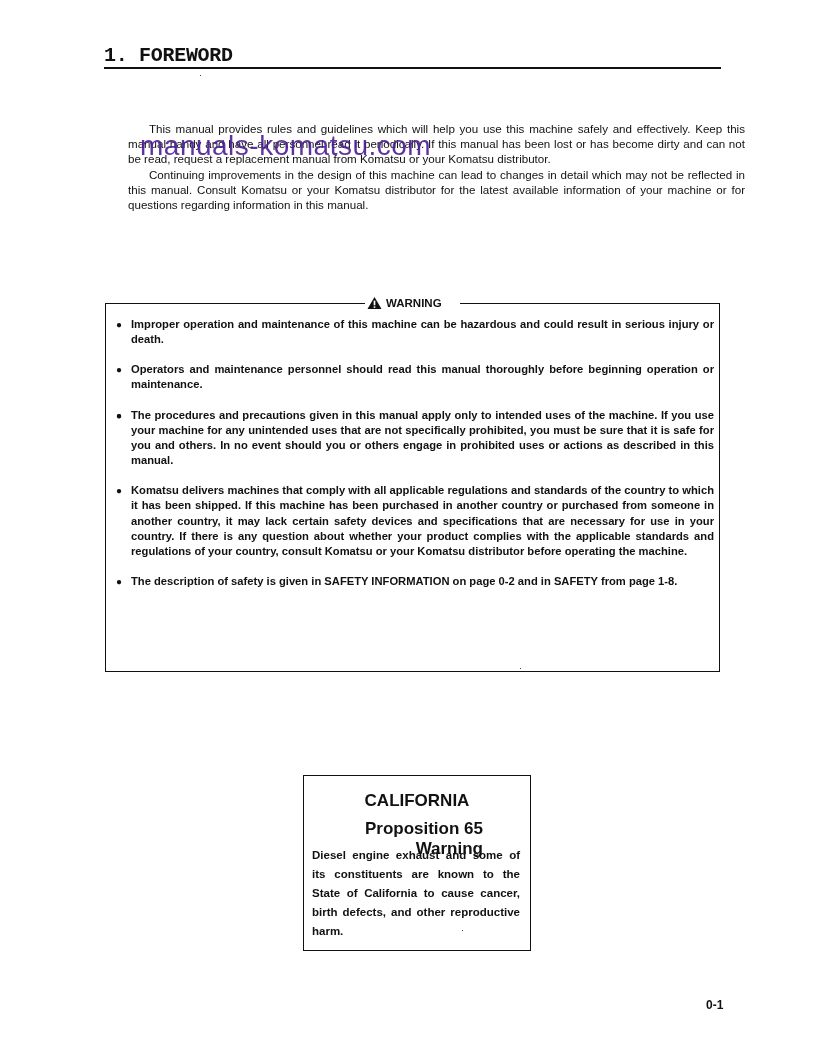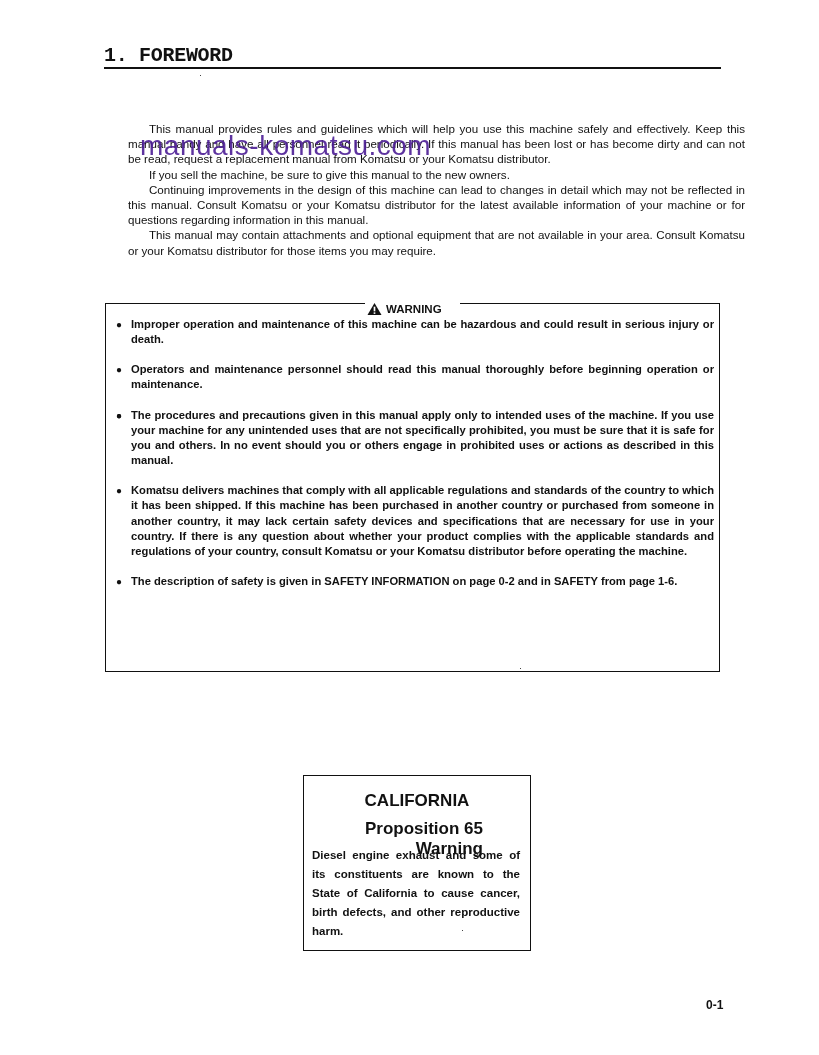--- a/index.html
+++ b/index.html
@@ -34,21 +34,21 @@
     }
     .warn-top-left {
       position: absolute; left: 105px; top: 303px; width: 260px; border-top: 1.5px solid #111;
     }
     .warn-top-right {
       position: absolute; left: 460px; top: 303px; width: 260px; border-top: 1.5px solid #111;
     }
     .warn-head {
       position: absolute; left: 367px; top: 295px; width: 92px; height: 16px;
       display: flex; align-items: center; gap: 4px;
-      font-size: 11.5px; font-weight: bold; margin-top: 6px;
+      font-size: 11.5px; font-weight: bold;
     }
     .warn-head svg { width: 15px; height: 14px; }
     .warn-list {
       position: absolute; left: 116px; top: 317px; width: 598px;
       margin: 0; padding: 0; list-style: none;
       font-size: 11.2px; line-height: 15.1px; font-weight: bold;
     }
     .warn-list li { position: relative; padding-left: 15px; margin-bottom: 15.2px; text-align: justify; }
     .bullet { position: absolute; left: 0; top: 0; font-size: 10px; }
 
@@ -74,23 +74,21 @@
     .speck { position: absolute; width: 1px; height: 1px; background: #444; }
   </style>
 </head>
 <body>
 
 <div class="title">1. FOREWORD</div>
 <div class="title-rule"></div>
 
 <div class="intro">
   <p>This manual provides rules and guidelines which will help you use this machine safely and effectively. Keep this manual handy and have all personnel read it periodically. If this manual has been lost or has become dirty and can not be read, request a replacement manual from Komatsu or your Komatsu distributor.</p>
-  <p>If you sell the machine, be sure to give this manual to the new owners.</p>
   <p>Continuing improvements in the design of this machine can lead to changes in detail which may not be reflected in this manual. Consult Komatsu or your Komatsu distributor for the latest available information of your machine or for questions regarding information in this manual.</p>
-  <p>This manual may contain attachments and optional equipment that are not available in your area. Consult Komatsu or your Komatsu distributor for those items you may require.</p>
 </div>
 
 <div class="watermark">manuals-komatsu.com</div>
 
 <div class="warnbox"></div>
 <div class="warn-top-left"></div>
 <div class="warn-top-right"></div>
 <div class="warn-head">
   <svg viewBox="0 0 16 14">
     <polygon points="8,0.5 15.5,13.5 0.5,13.5" fill="#111"></polygon>
@@ -99,21 +97,21 @@
   </svg>
   <span>WARNING</span>
 </div>
 
 <ul class="warn-list">
   <li><span class="bullet">●</span><span>Improper operation and maintenance of this machine can be hazardous and could result in serious injury or death.</span></li>
   <li><span class="bullet">●</span><span>Operators and maintenance personnel should read this manual thoroughly before beginning operation or maintenance.</span></li>
   <li><span class="bullet">●</span></li>
   <li><span class="bullet">●</span><span>The procedures and precautions given in this manual apply only to intended uses of the machine. If you use your machine for any unintended uses that are not specifically prohibited, you must be sure that it is safe for you and others. In no event should you or others engage in prohibited uses or actions as described in this manual.</span></li>
   <li><span class="bullet">●</span><span>Komatsu delivers machines that comply with all applicable regulations and standards of the country to which it has been shipped. If this machine has been purchased in another country or purchased from someone in another country, it may lack certain safety devices and specifications that are necessary for use in your country. If there is any question about whether your product complies with the applicable standards and regulations of your country, consult Komatsu or your Komatsu distributor before operating the machine.</span></li>
-  <li><span class="bullet">●</span><span>The description of safety is given in SAFETY INFORMATION on page 0-2 and in SAFETY from page 1-6.</span></li>
+  <li><span class="bullet">●</span><span>The description of safety is given in SAFETY INFORMATION on page 0-2 and in SAFETY from page 1-8.</span></li>
 </ul>
 
 <div class="calbox"></div>
 <div class="cal-title">CALIFORNIA</div>
 <div class="cal-sub">Proposition 65 Warning</div>
 <div class="cal-body">Diesel engine exhaust and some of its constituents are known to the State of California to cause cancer, birth defects, and other reproductive harm.</div>
 
 <div class="page-num">0-1</div>
 
 <div class="speck" style="left:200px;top:75px;"></div>

